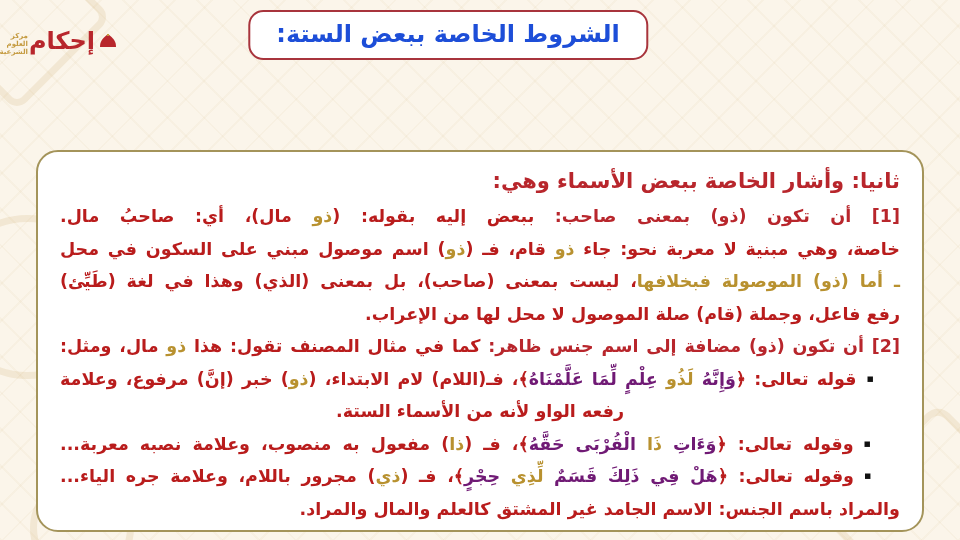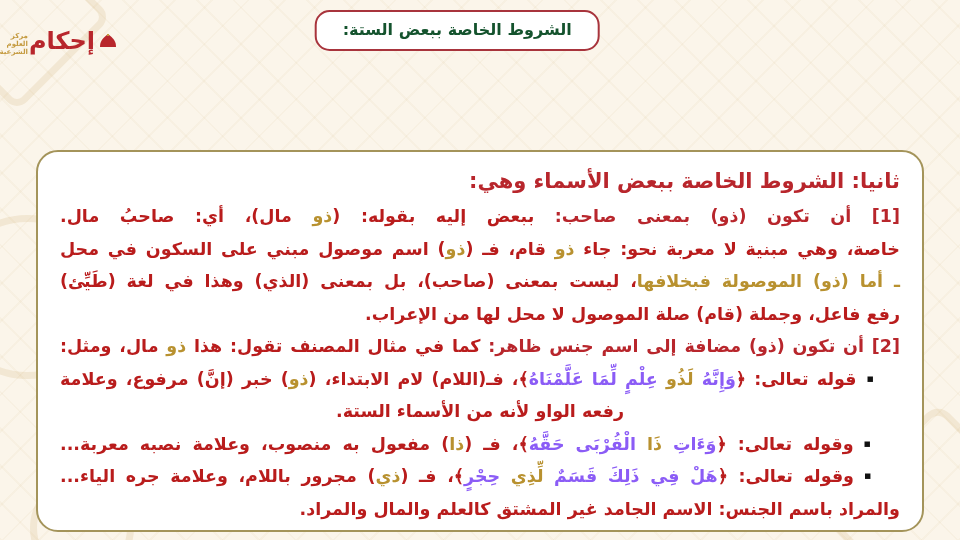--- a/index.html
+++ b/index.html
@@ -21,21 +21,21 @@
   .motif.m2{width:120px;height:120px;left:-50px;top:-50px;transform:rotate(45deg);border-radius:14px;}
   .motif.m3{width:150px;height:150px;right:-60px;bottom:-60px;transform:rotate(45deg);border-radius:16px;}
   .motif.m4{width:90px;height:90px;left:30px;bottom:-40px;}
 
   .title-box{
     position:absolute;top:10px;left:50%;transform:translateX(-58%);
     background:#ffffff;border:2.5px solid #a8343c;border-radius:15px;
     padding:8px 26px 10px 26px;white-space:nowrap;
   }
   .title-box .title-text{
-    color:#14532d;font-size:16px;font-weight:bold;letter-spacing:0;
+    color:#1d4ed8;font-size:24px;font-weight:bold;letter-spacing:0;
   }
 
   .logo{
     position:absolute;top:26px;left:28px;width:92px;
     display:flex;flex-direction:row;align-items:center;gap:1px;
   }
   .logo-name{color:#b8262c;font-size:24px;font-weight:bold;line-height:24px;}
   .logo-sub{color:#c49a3f;font-size:7px;font-weight:bold;margin-top:6px;}
 
   .content-box{
@@ -49,21 +49,21 @@
     text-align:justify;text-align-last:justify;
   }
   .line.heading{font-size:21px;line-height:38px;}
   .line.align-right{text-align:right;text-align-last:right;}
   .line.align-center{text-align:right;text-align-last:center;}
   .line.bulleted{padding-right:24px;}
   .bullet{font-size:11px;margin-left:10px;vertical-align:3px;color:#111;}
   .c-red{color:#b8262c;}
   .c-ink{color:#b91c1c;}
   .c-gold{color:#b8912f;}
-  .c-green{color:#8b5cf6;margin-top:36px;}
+  .c-green{color:#701a75;margin-top:36px;}
 </style>
 </head>
 <body>
 
 <div class="slide">
   <div class="pattern"></div>
   <div class="motif m1"></div>
   <div class="motif m2"></div>
   <div class="motif m3"></div>
   <div class="motif m4"></div>
@@ -78,21 +78,21 @@
         <path d="M12 0 C6 4.5 4 7.5 4 13 L20 13 C20 7.5 18 4.5 12 0 Z" fill="#b8262c"></path>
         <rect x="11" y="-1" width="2" height="3" fill="#c49a3f"></rect>
       </svg>
     </span>
     <div class="logo-name">إحكام</div>
     <div class="logo-sub">مركز العلوم الشرعية</div>
   </div>
 
   <div class="content-box">
     <div>
-        <div class="line heading align-right"><span class="seg c-red">ثانيا: الشروط الخاصة ببعض الأسماء وهي:</span></div>
+        <div class="line heading align-right"><span class="seg c-red">ثانيا: وأشار الخاصة ببعض الأسماء وهي:</span></div>
         <div class="line align-justify"><span class="seg c-red">[1] أن تكون (ذو) بمعنى صاحب: </span><span class="seg c-ink">ببعض إليه بقوله: (</span><span class="seg c-gold">ذو</span><span class="seg c-ink"> مال)، أي: صاحبُ مال.</span></div>
         <div class="line align-justify"><span class="seg c-ink">خاصة، وهي مبنية لا معربة نحو: جاء </span><span class="seg c-gold">ذو</span><span class="seg c-ink"> قام، فـ (</span><span class="seg c-gold">ذو</span><span class="seg c-ink">) اسم موصول مبني على السكون في محل</span></div>
         <div class="line align-justify"><span class="seg c-gold">ـ أما (ذو) الموصولة فبخلافها</span><span class="seg c-ink">، ليست بمعنى (صاحب)، بل بمعنى (الذي) وهذا في لغة (طَيِّئ)</span></div>
         <div class="line align-right"><span class="seg c-ink">رفع فاعل، وجملة (قام) صلة الموصول لا محل لها من الإعراب.</span></div>
         <div class="line align-justify"><span class="seg c-red">[2] أن تكون (ذو) مضافة إلى اسم جنس ظاهر: </span><span class="seg c-ink">كما في مثال المصنف تقول: هذا </span><span class="seg c-gold">ذو</span><span class="seg c-ink"> مال، ومثل:</span></div>
         <div class="line align-justify bulleted"><span class="bullet">▪</span><span class="seg c-ink">قوله تعالى: ﴿</span><span class="seg c-green">وَإِنَّهُ </span><span class="seg c-gold">لَذُو</span><span class="seg c-green"> عِلْمٍ لِّمَا عَلَّمْنَاهُ</span><span class="seg c-ink">﴾، فـ(اللام) لام الابتداء، (</span><span class="seg c-gold">ذو</span><span class="seg c-ink">) خبر (إنَّ) مرفوع، وعلامة</span></div>
         <div class="line align-center"><span class="seg c-ink">رفعه الواو لأنه من الأسماء الستة.</span></div>
         <div class="line align-justify bulleted"><span class="bullet">▪</span><span class="seg c-ink">وقوله تعالى: ﴿</span><span class="seg c-green">وَءَاتِ </span><span class="seg c-gold">ذَا</span><span class="seg c-green"> الْقُرْبَى حَقَّهُ</span><span class="seg c-ink">﴾، فـ (</span><span class="seg c-gold">ذا</span><span class="seg c-ink">) مفعول به منصوب، وعلامة نصبه معربة...</span></div>
         <div class="line align-justify bulleted"><span class="bullet">▪</span><span class="seg c-ink">وقوله تعالى: ﴿</span><span class="seg c-green">هَلْ فِي ذَلِكَ قَسَمٌ </span><span class="seg c-gold">لِّذِي</span><span class="seg c-green"> حِجْرٍ</span><span class="seg c-ink">﴾، فـ (</span><span class="seg c-gold">ذي</span><span class="seg c-ink">) مجرور باللام، وعلامة جره الياء...</span></div>
         <div class="line align-right"><span class="seg c-ink">والمراد باسم الجنس: </span><span class="seg c-ink">الاسم الجامد غير المشتق كالعلم والمال والمراد.</span></div>

